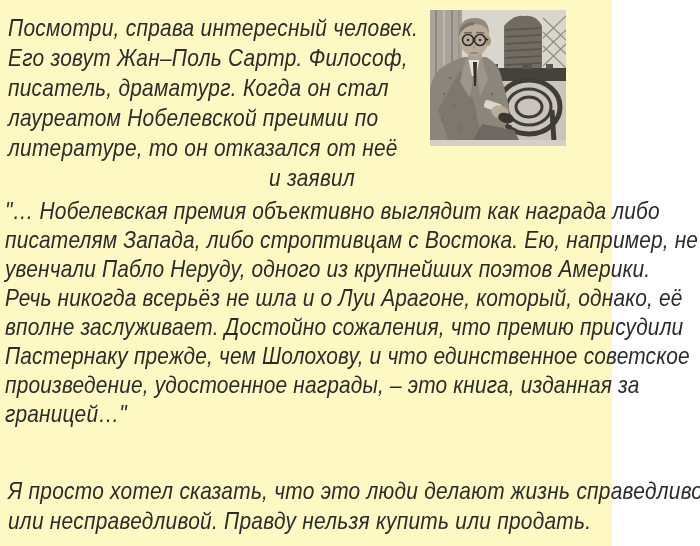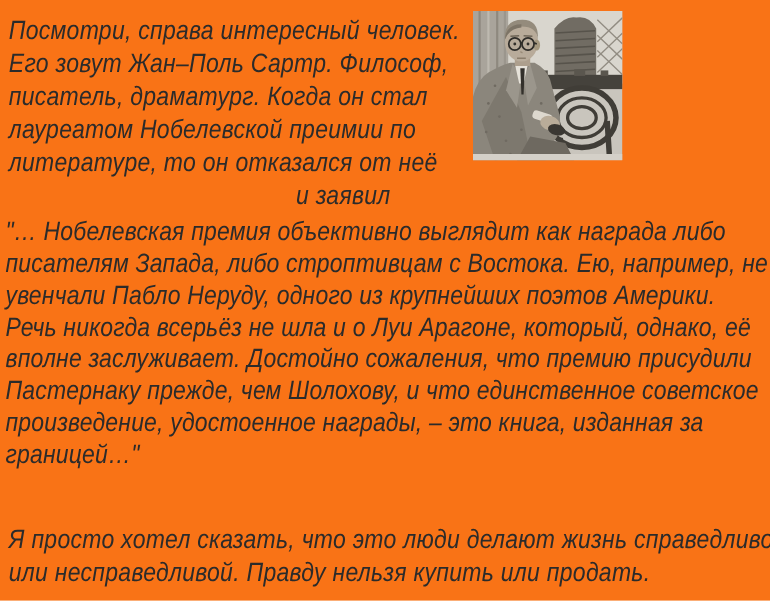--- a/index.html
+++ b/index.html
@@ -4,23 +4,23 @@
 <style>
   * { margin: 0; padding: 0; box-sizing: border-box; }
   html, body { width: 700px; height: 546px; }
   body {
     background: #ffffff;
     font-family: "Liberation Sans", sans-serif;
     overflow: hidden;
   }
   .page {
     position: relative;
-    width: 700px;
+    width: 612px;
     height: 546px;
-    background: #f97316;
+    background: #fef9c3;
     color: #2b2b2b;
   }
   .txt {
     font-style: italic;
     font-weight: 400;
     transform: scaleX(0.87);
     transform-origin: 0 0;
   }
   .txt .line { white-space: nowrap; }
   .intro {

